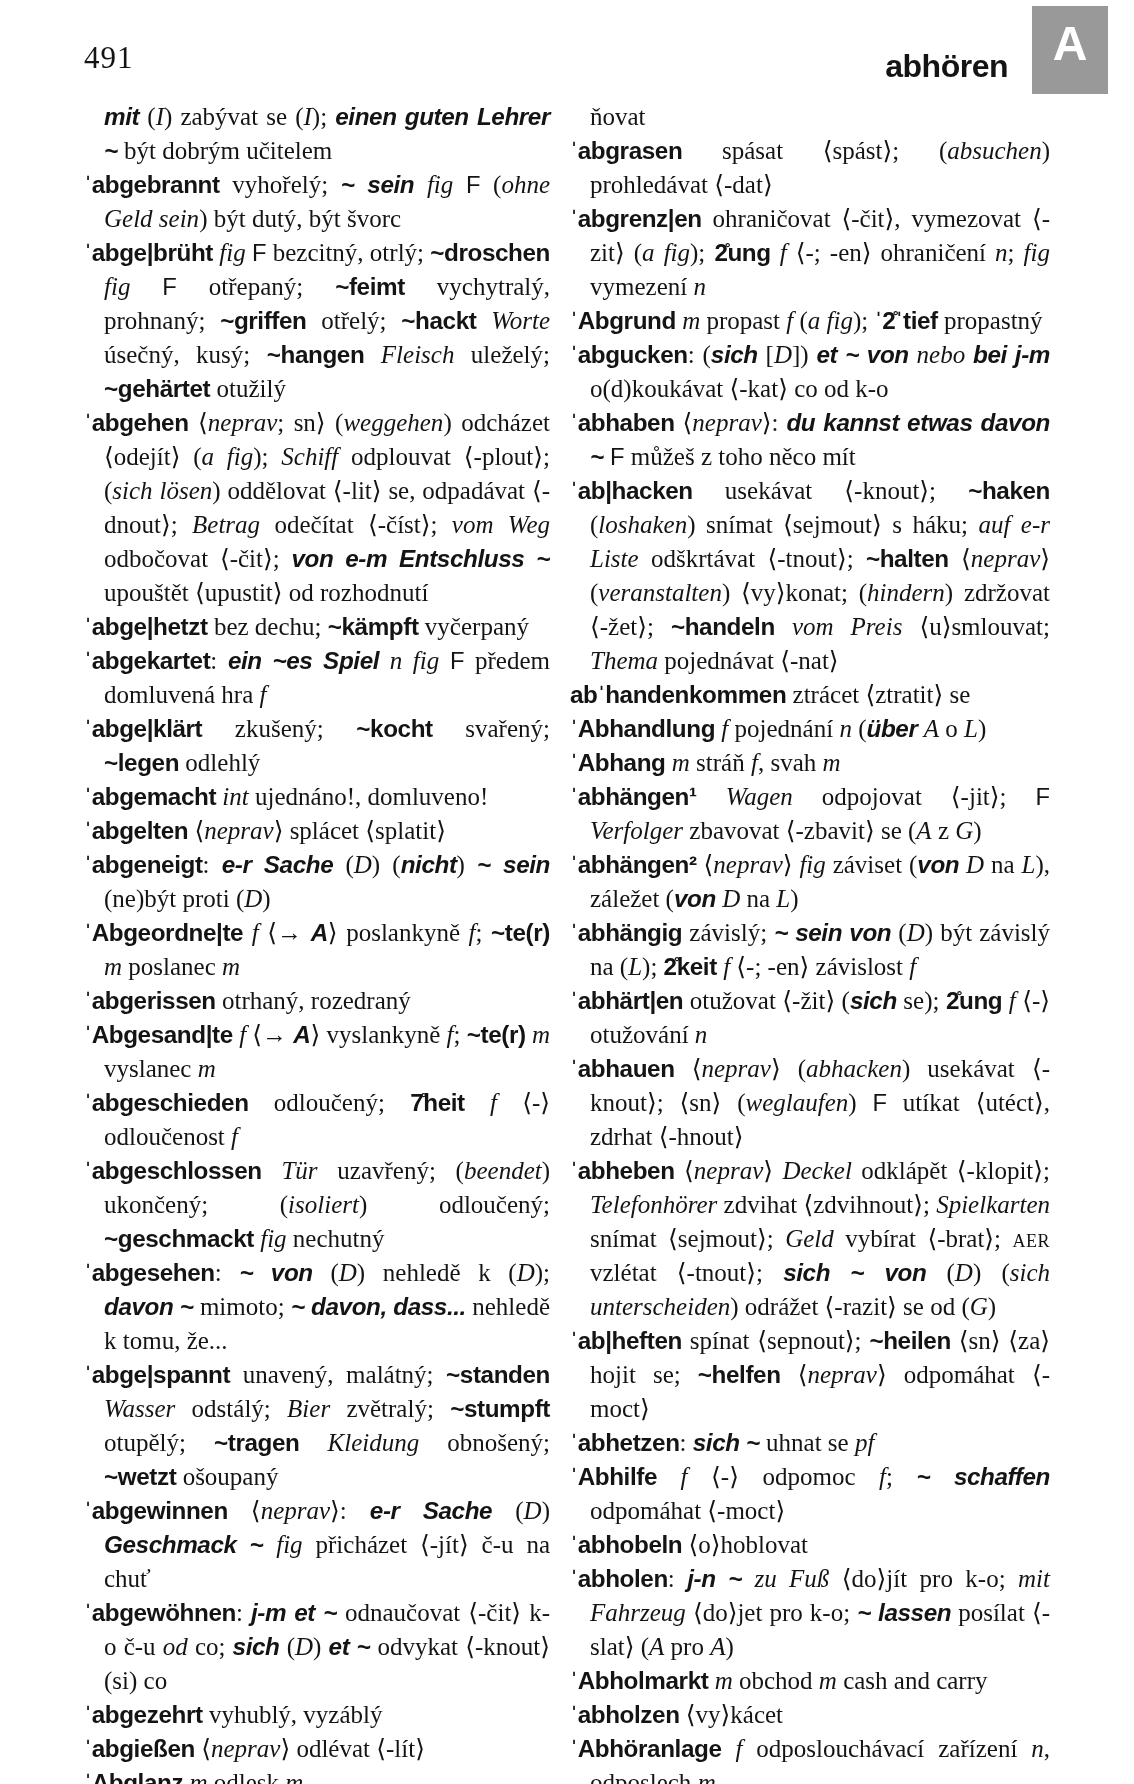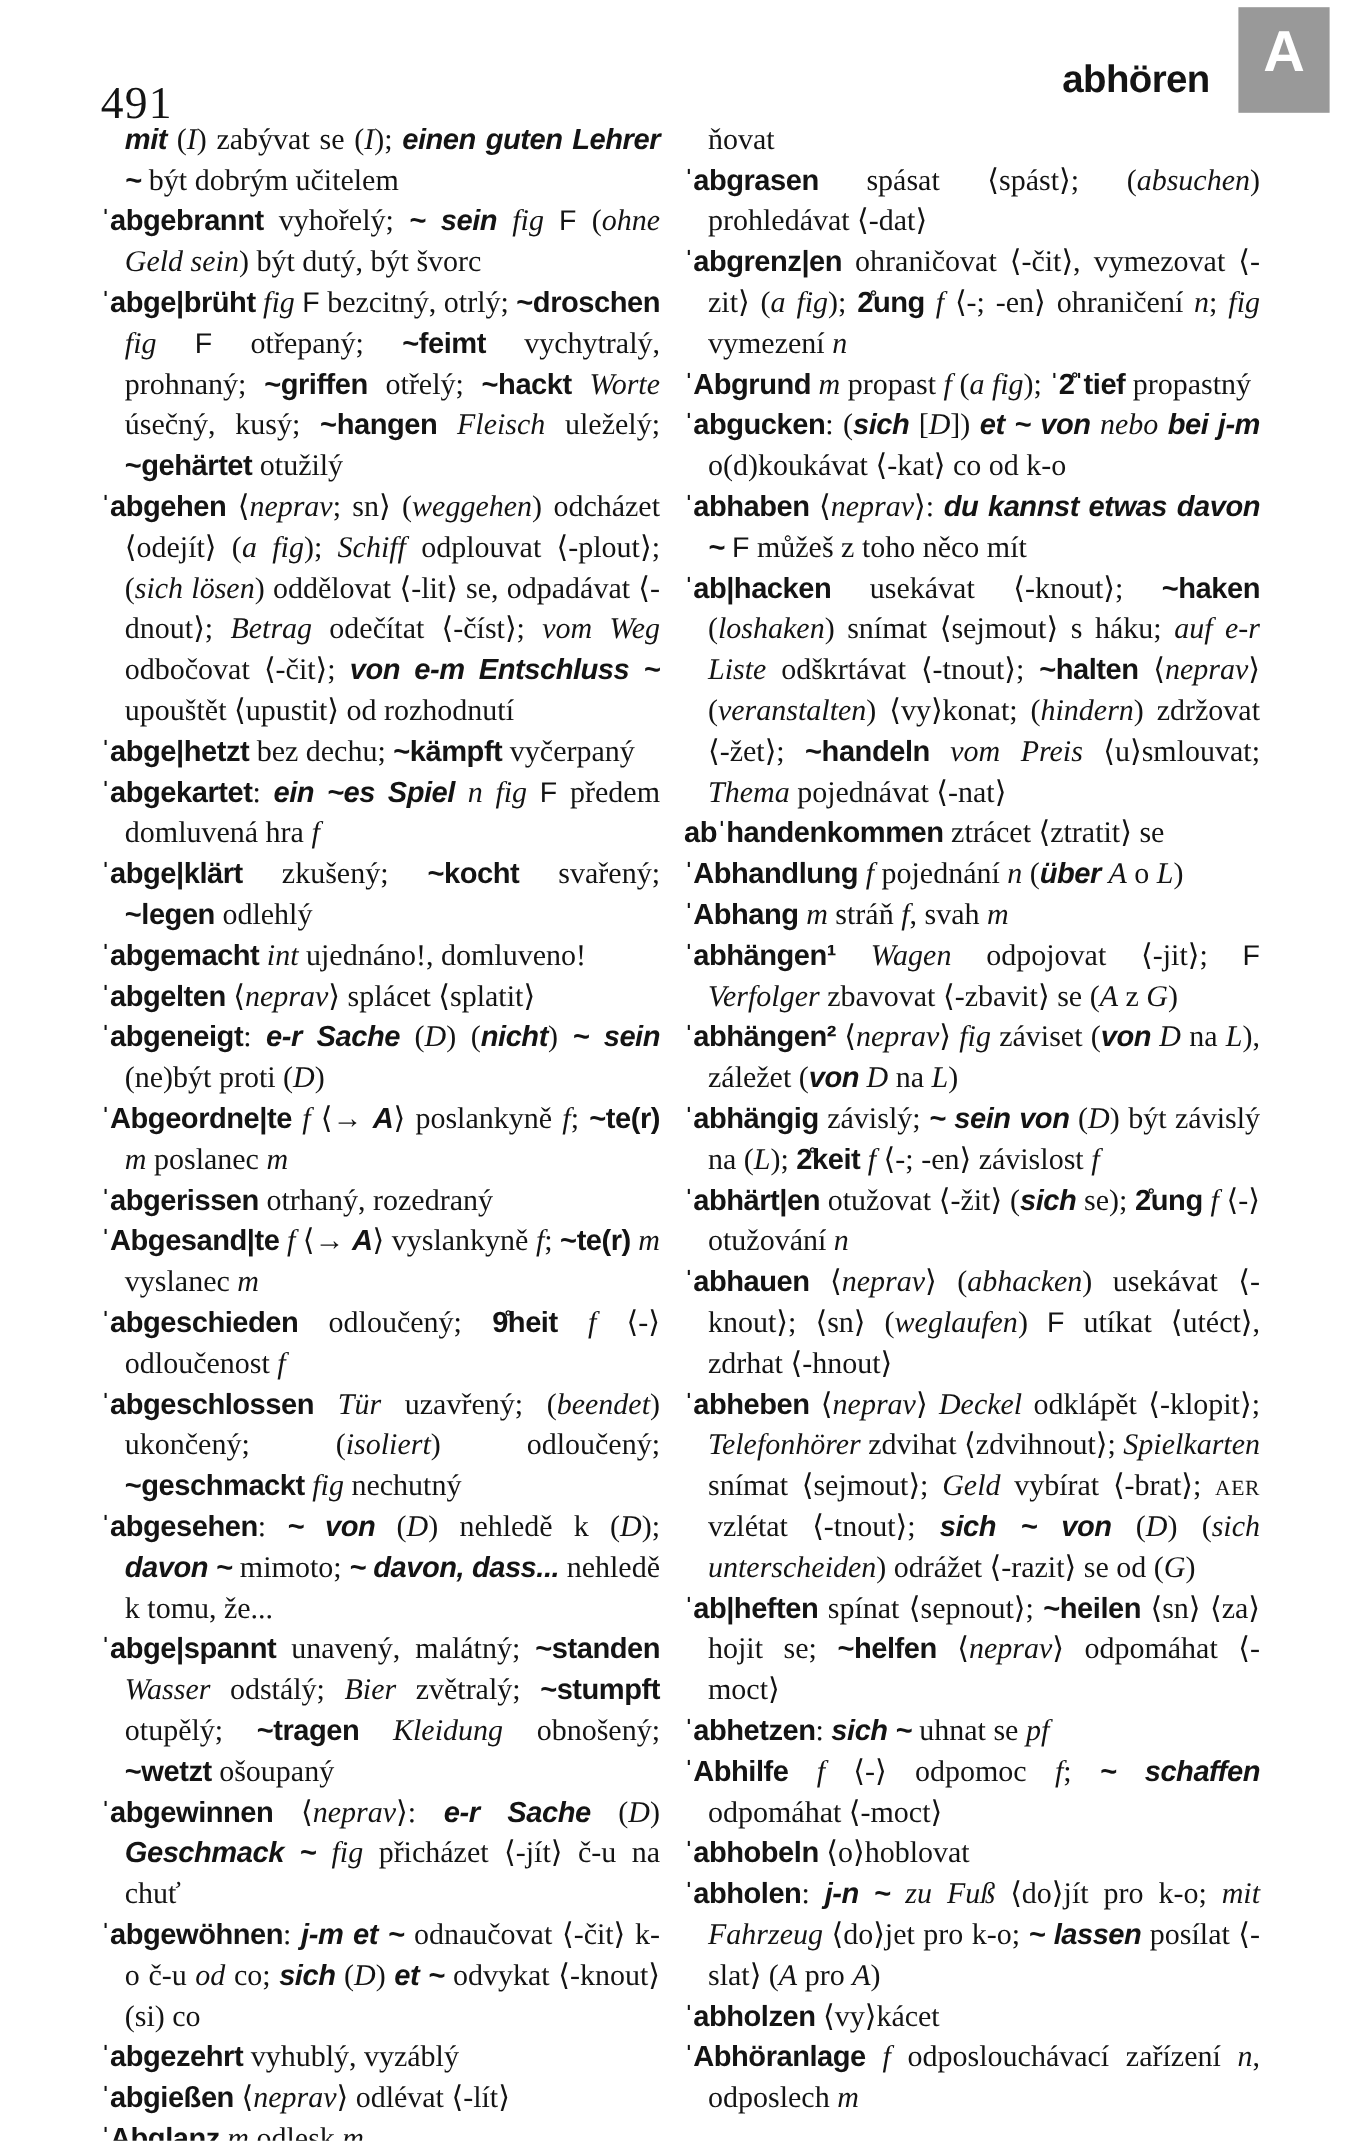--- a/index.html
+++ b/index.html
@@ -4,22 +4,22 @@
 <style>
   html,body{margin:0;padding:0;}
   body{
     width:1134px;height:1784px;
     background:#ffffff;color:#141414;
     font-family:"Liberation Serif", "DejaVu Serif", serif;
     position:relative;overflow:hidden;
   }
   .page{position:absolute;inset:0;}
   .page-number{
-    position:absolute;left:84px;top:64px;
-    font-size:38px;letter-spacing:1px;
+    position:absolute;left:84px;top:40px;
+    font-size:31px;letter-spacing:1px;
   }
   .guide-word{
     position:absolute;right:126px;top:48px;
     font-family:"Liberation Sans", sans-serif;
     font-weight:700;font-size:32px;letter-spacing:-0.5px;
   }
   .section-tab{
     position:absolute;left:1032px;top:6px;width:76px;height:88px;
     display:flex;align-items:center;justify-content:center;
     background:#999999;
@@ -75,21 +75,21 @@
       <p class="entry"><span class="run-b">ˈabgehen</span><span class="run-r"> ⟨</span><span class="run-i">neprav</span><span class="run-r">; sn⟩ (</span><span class="run-i">weggehen</span><span class="run-r">) odcházet ⟨odejít⟩ (</span><span class="run-i">a fig</span><span class="run-r">); </span><span class="run-i">Schiff</span><span class="run-r"> odplouvat ⟨-plout⟩; (</span><span class="run-i">sich lösen</span><span class="run-r">) oddělovat ⟨-lit⟩ se, odpadávat ⟨-dnout⟩; </span><span class="run-i">Betrag</span><span class="run-r"> odečítat ⟨-číst⟩; </span><span class="run-i">vom Weg</span><span class="run-r"> odbočovat ⟨-čit⟩; </span><span class="run-bi">von e-m Entschluss ~</span><span class="run-r"> upouštět ⟨upustit⟩ od rozhodnutí</span></p>
       <p class="entry"><span class="run-b">ˈabge|hetzt</span><span class="run-r"> bez dechu; </span><span class="run-b">~kämpft</span><span class="run-r"> vyčerpaný</span></p>
       <p class="entry"><span class="run-b">ˈabgekartet</span><span class="run-r">: </span><span class="run-bi">ein ~es Spiel</span><span class="run-r"> </span><span class="run-i">n fig</span><span class="run-r"> </span><span class="run-f">F</span><span class="run-r"> předem domluvená hra </span><span class="run-i">f</span></p>
       <p class="entry"><span class="run-b">ˈabge|klärt</span><span class="run-r"> zkušený; </span><span class="run-b">~kocht</span><span class="run-r"> svařený; </span><span class="run-b">~legen</span><span class="run-r"> odlehlý</span></p>
       <p class="entry"><span class="run-b">ˈabgemacht</span><span class="run-r"> </span><span class="run-i">int</span><span class="run-r"> ujednáno!, domluveno!</span></p>
       <p class="entry"><span class="run-b">ˈabgelten</span><span class="run-r"> ⟨</span><span class="run-i">neprav</span><span class="run-r">⟩ splácet ⟨splatit⟩</span></p>
       <p class="entry"><span class="run-b">ˈabgeneigt</span><span class="run-r">: </span><span class="run-bi">e-r Sache</span><span class="run-r"> (</span><span class="run-i">D</span><span class="run-r">) (</span><span class="run-bi">nicht</span><span class="run-r">) </span><span class="run-bi">~ sein</span><span class="run-r"> (ne)být proti (</span><span class="run-i">D</span><span class="run-r">)</span></p>
       <p class="entry"><span class="run-b">ˈAbgeordne|te</span><span class="run-r"> </span><span class="run-i">f</span><span class="run-r"> ⟨→ </span><span class="run-bi">A</span><span class="run-r">⟩ poslankyně </span><span class="run-i">f</span><span class="run-r">; </span><span class="run-b">~te(r)</span><span class="run-r"> </span><span class="run-i">m</span><span class="run-r"> poslanec </span><span class="run-i">m</span></p>
       <p class="entry"><span class="run-b">ˈabgerissen</span><span class="run-r"> otrhaný, rozedraný</span></p>
       <p class="entry"><span class="run-b">ˈAbgesand|te</span><span class="run-r"> </span><span class="run-i">f</span><span class="run-r"> ⟨→ </span><span class="run-bi">A</span><span class="run-r">⟩ vyslankyně </span><span class="run-i">f</span><span class="run-r">; </span><span class="run-b">~te(r)</span><span class="run-r"> </span><span class="run-i">m</span><span class="run-r"> vyslanec </span><span class="run-i">m</span></p>
-      <p class="entry"><span class="run-b">ˈabgeschieden</span><span class="run-r"> odloučený; </span><span class="run-b">9̊heit</span><span class="run-r"> </span><span class="run-i">f</span><span class="run-r"> ⟨-⟩ odloučenost </span><span class="run-i">f</span></p>
+      <p class="entry"><span class="run-b">ˈabgeschieden</span><span class="run-r"> odloučený; </span><span class="run-b">7̊heit</span><span class="run-r"> </span><span class="run-i">f</span><span class="run-r"> ⟨-⟩ odloučenost </span><span class="run-i">f</span></p>
       <p class="entry"><span class="run-b">ˈabgeschlossen</span><span class="run-r"> </span><span class="run-i">Tür</span><span class="run-r"> uzavřený; (</span><span class="run-i">beendet</span><span class="run-r">) ukončený; (</span><span class="run-i">isoliert</span><span class="run-r">) odloučený; </span><span class="run-b">~geschmackt</span><span class="run-r"> </span><span class="run-i">fig</span><span class="run-r"> nechutný</span></p>
       <p class="entry"><span class="run-b">ˈabgesehen</span><span class="run-r">: </span><span class="run-bi">~ von</span><span class="run-r"> (</span><span class="run-i">D</span><span class="run-r">) nehledě k (</span><span class="run-i">D</span><span class="run-r">); </span><span class="run-bi">davon ~</span><span class="run-r"> mimoto; </span><span class="run-bi">~ davon, dass...</span><span class="run-r"> nehledě k tomu, že...</span></p>
       <p class="entry"><span class="run-b">ˈabge|spannt</span><span class="run-r"> unavený, malátný; </span><span class="run-b">~standen</span><span class="run-r"> </span><span class="run-i">Wasser</span><span class="run-r"> odstálý; </span><span class="run-i">Bier</span><span class="run-r"> zvětralý; </span><span class="run-b">~stumpft</span><span class="run-r"> otupělý; </span><span class="run-b">~tragen</span><span class="run-r"> </span><span class="run-i">Kleidung</span><span class="run-r"> obnošený; </span><span class="run-b">~wetzt</span><span class="run-r"> ošoupaný</span></p>
       <p class="entry"><span class="run-b">ˈabgewinnen</span><span class="run-r"> ⟨</span><span class="run-i">neprav</span><span class="run-r">⟩: </span><span class="run-bi">e-r Sache</span><span class="run-r"> (</span><span class="run-i">D</span><span class="run-r">) </span><span class="run-bi">Geschmack ~</span><span class="run-r"> </span><span class="run-i">fig</span><span class="run-r"> přicházet ⟨-jít⟩ č-u na chuť</span></p>
       <p class="entry"><span class="run-b">ˈabgewöhnen</span><span class="run-r">: </span><span class="run-bi">j-m et ~</span><span class="run-r"> odnaučovat ⟨-čit⟩ k-o č-u </span><span class="run-i">od</span><span class="run-r"> co; </span><span class="run-bi">sich</span><span class="run-r"> (</span><span class="run-i">D</span><span class="run-r">) </span><span class="run-bi">et ~</span><span class="run-r"> odvykat ⟨-knout⟩ (si) co</span></p>
       <p class="entry"><span class="run-b">ˈabgezehrt</span><span class="run-r"> vyhublý, vyzáblý</span></p>
       <p class="entry"><span class="run-b">ˈabgießen</span><span class="run-r"> ⟨</span><span class="run-i">neprav</span><span class="run-r">⟩ odlévat ⟨-lít⟩</span></p>
       <p class="entry"><span class="run-b">ˈAbglanz</span><span class="run-r"> </span><span class="run-i">m</span><span class="run-r"> odlesk </span><span class="run-i">m</span></p>
     </div>
 
@@ -108,16 +108,17 @@
       <p class="entry"><span class="run-b">ˈabhängen²</span><span class="run-r"> ⟨</span><span class="run-i">neprav</span><span class="run-r">⟩ </span><span class="run-i">fig</span><span class="run-r"> záviset (</span><span class="run-bi">von</span><span class="run-r"> </span><span class="run-i">D</span><span class="run-r"> na </span><span class="run-i">L</span><span class="run-r">), záležet (</span><span class="run-bi">von</span><span class="run-r"> </span><span class="run-i">D</span><span class="run-r"> na </span><span class="run-i">L</span><span class="run-r">)</span></p>
       <p class="entry"><span class="run-b">ˈabhängig</span><span class="run-r"> závislý; </span><span class="run-bi">~ sein von</span><span class="run-r"> (</span><span class="run-i">D</span><span class="run-r">) být závislý na (</span><span class="run-i">L</span><span class="run-r">); </span><span class="run-b">2̊keit</span><span class="run-r"> </span><span class="run-i">f</span><span class="run-r"> ⟨-; -en⟩ závislost </span><span class="run-i">f</span></p>
       <p class="entry"><span class="run-b">ˈabhärt|en</span><span class="run-r"> otužovat ⟨-žit⟩ (</span><span class="run-bi">sich</span><span class="run-r"> se); </span><span class="run-b">2̊ung</span><span class="run-r"> </span><span class="run-i">f</span><span class="run-r"> ⟨-⟩ otužování </span><span class="run-i">n</span></p>
       <p class="entry"><span class="run-b">ˈabhauen</span><span class="run-r"> ⟨</span><span class="run-i">neprav</span><span class="run-r">⟩ (</span><span class="run-i">abhacken</span><span class="run-r">) usekávat ⟨-knout⟩; ⟨sn⟩ (</span><span class="run-i">weglaufen</span><span class="run-r">) </span><span class="run-f">F</span><span class="run-r"> utíkat ⟨utéct⟩, zdrhat ⟨-hnout⟩</span></p>
       <p class="entry"><span class="run-b">ˈabheben</span><span class="run-r"> ⟨</span><span class="run-i">neprav</span><span class="run-r">⟩ </span><span class="run-i">Deckel</span><span class="run-r"> odklápět ⟨-klopit⟩; </span><span class="run-i">Telefonhörer</span><span class="run-r"> zdvihat ⟨zdvihnout⟩; </span><span class="run-i">Spielkarten</span><span class="run-r"> snímat ⟨sejmout⟩; </span><span class="run-i">Geld</span><span class="run-r"> vybírat ⟨-brat⟩; </span><span class="run-sc">aer</span><span class="run-r"> vzlétat ⟨-tnout⟩; </span><span class="run-bi">sich ~ von</span><span class="run-r"> (</span><span class="run-i">D</span><span class="run-r">) (</span><span class="run-i">sich unterscheiden</span><span class="run-r">) odrážet ⟨-razit⟩ se od (</span><span class="run-i">G</span><span class="run-r">)</span></p>
       <p class="entry"><span class="run-b">ˈab|heften</span><span class="run-r"> spínat ⟨sepnout⟩; </span><span class="run-b">~heilen</span><span class="run-r"> ⟨sn⟩ ⟨za⟩hojit se; </span><span class="run-b">~helfen</span><span class="run-r"> ⟨</span><span class="run-i">neprav</span><span class="run-r">⟩ odpomáhat ⟨-moct⟩</span></p>
       <p class="entry"><span class="run-b">ˈabhetzen</span><span class="run-r">: </span><span class="run-bi">sich ~</span><span class="run-r"> uhnat se </span><span class="run-i">pf</span></p>
       <p class="entry"><span class="run-b">ˈAbhilfe</span><span class="run-r"> </span><span class="run-i">f</span><span class="run-r"> ⟨-⟩ odpomoc </span><span class="run-i">f</span><span class="run-r">; </span><span class="run-bi">~ schaffen</span><span class="run-r"> odpomáhat ⟨-moct⟩</span></p>
       <p class="entry"><span class="run-b">ˈabhobeln</span><span class="run-r"> ⟨o⟩hoblovat</span></p>
       <p class="entry"><span class="run-b">ˈabholen</span><span class="run-r">: </span><span class="run-bi">j-n ~</span><span class="run-r"> </span><span class="run-i">zu Fuß</span><span class="run-r"> ⟨do⟩jít pro k-o; </span><span class="run-i">mit Fahrzeug</span><span class="run-r"> ⟨do⟩jet pro k-o; </span><span class="run-bi">~ lassen</span><span class="run-r"> posílat ⟨-slat⟩ (</span><span class="run-i">A</span><span class="run-r"> pro </span><span class="run-i">A</span><span class="run-r">)</span></p>
+      <p class="entry"><span class="run-b">ˈAbholmarkt</span><span class="run-r"> </span><span class="run-i">m</span><span class="run-r"> obchod </span><span class="run-i">m</span><span class="run-r"> cash and carry</span></p>
       <p class="entry"><span class="run-b">ˈabholzen</span><span class="run-r"> ⟨vy⟩kácet</span></p>
       <p class="entry"><span class="run-b">ˈAbhöranlage</span><span class="run-r"> </span><span class="run-i">f</span><span class="run-r"> odposlouchávací zařízení </span><span class="run-i">n</span><span class="run-r">, odposlech </span><span class="run-i">m</span></p>
     </div>
 </div>
 
 </body></html>

